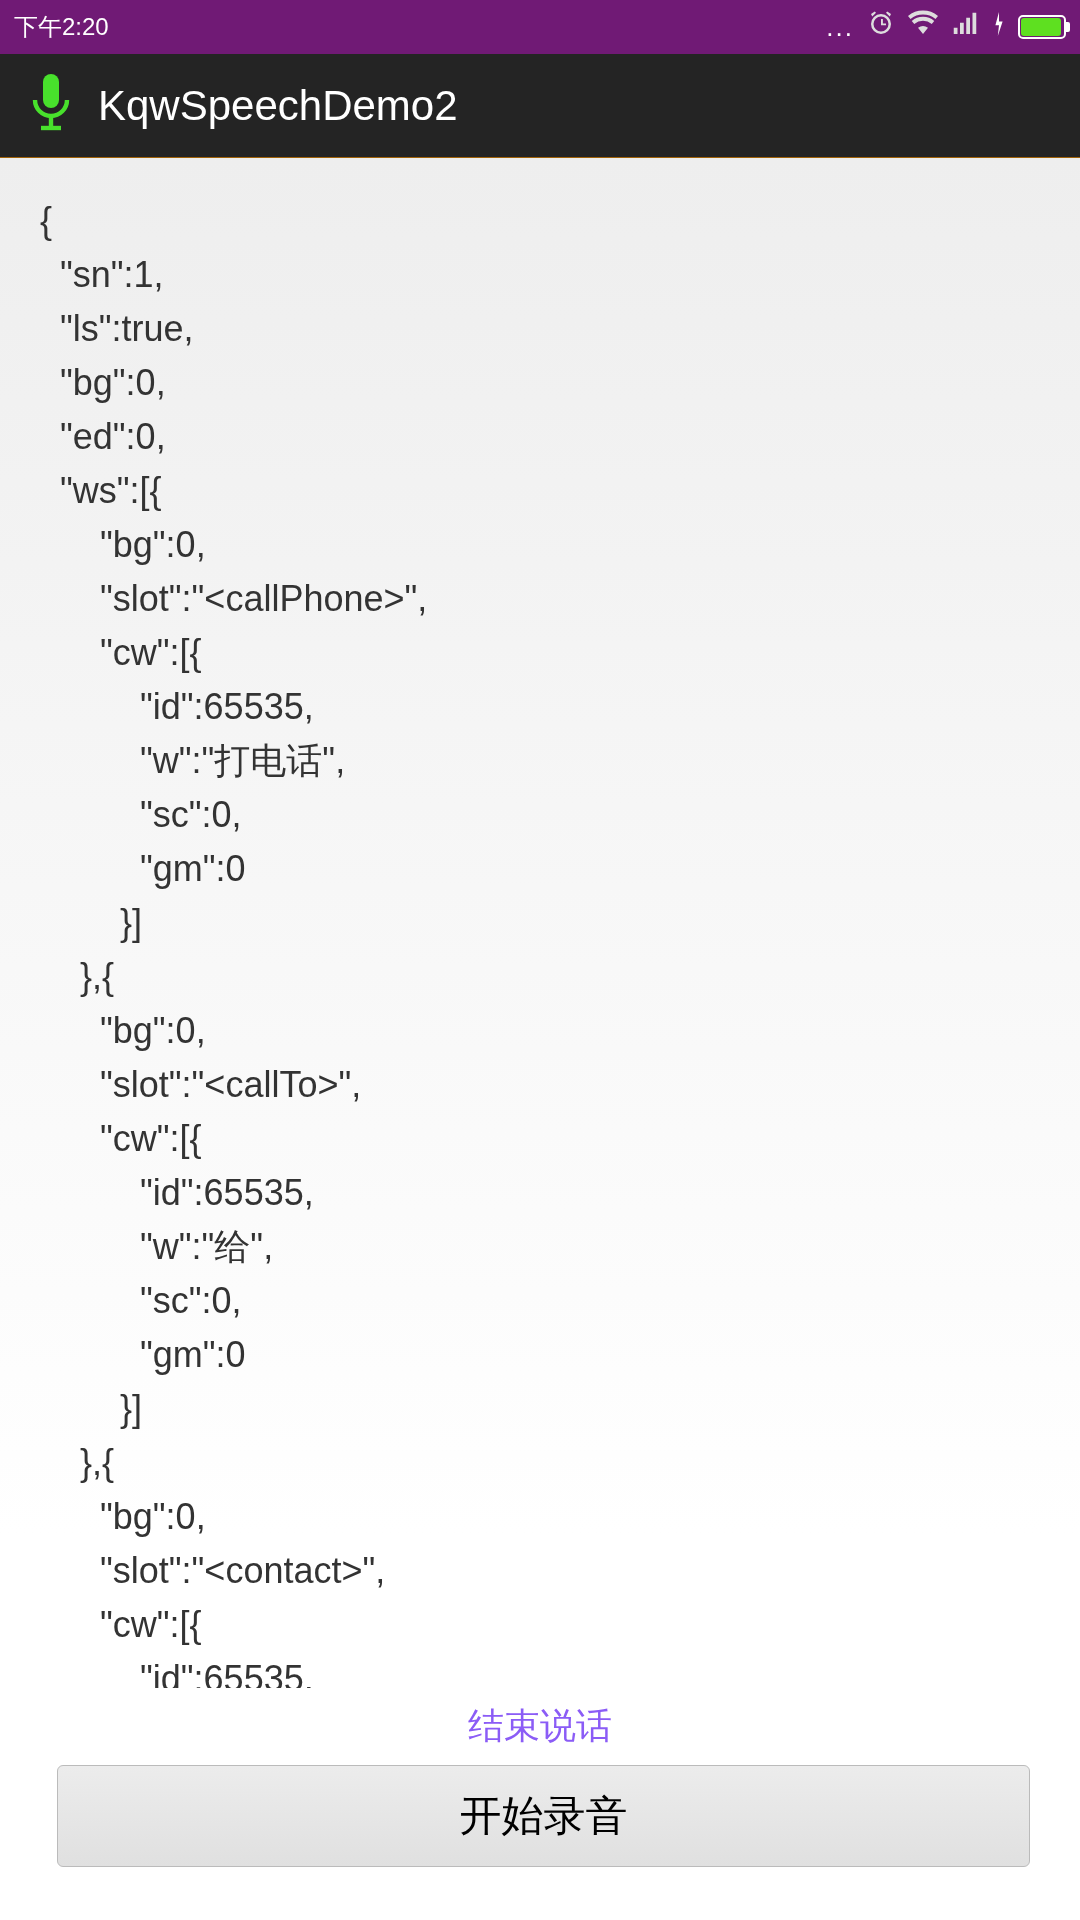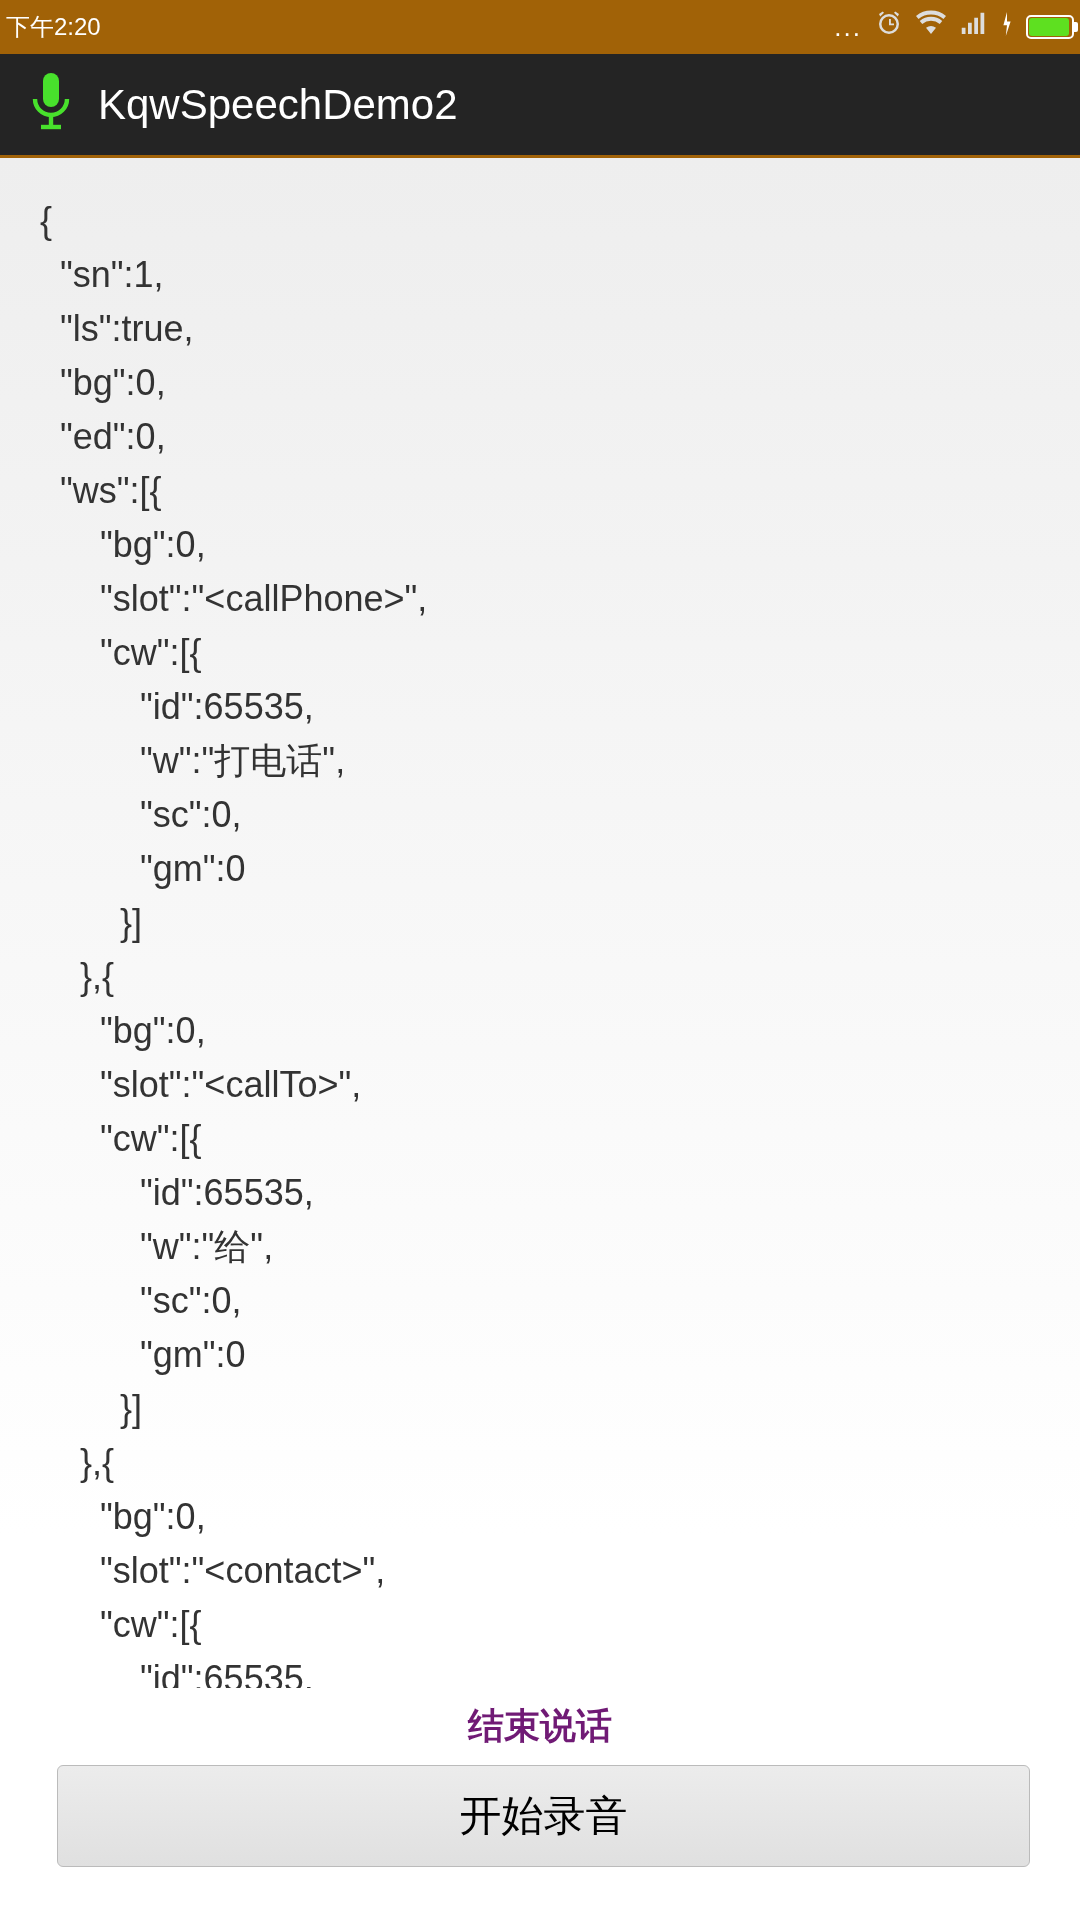--- a/index.html
+++ b/index.html
@@ -9,25 +9,25 @@
     }
     body {
       width: 1080px;
       height: 1920px;
       font-family: -apple-system, "Helvetica Neue", Arial, sans-serif;
       background: #fff;
       overflow: hidden;
     }
     .status-bar {
       height: 54px;
-      background: #a16207;
+      background: #701a75;
       color: #fff;
       display: flex;
       align-items: center;
-      padding: 0 6px;
+      padding: 0 14px;
       font-size: 24px;
     }
     .status-time {
       flex: 0 0 auto;
     }
     .status-spacer {
       flex: 1;
     }
     .status-icons {
       display: flex;
@@ -74,21 +74,21 @@
       background: #5EE020;
       border-radius: 3px;
     }
     .app-bar {
       height: 104px;
       background: #242424;
       display: flex;
       align-items: center;
       padding: 0 26px;
       gap: 22px;
-      border-bottom: 3px solid #a16207;
+      border-bottom: 1px solid #a16207;
     }
     .mic-icon svg {
       width: 50px;
       height: 60px;
     }
     .app-title {
       color: #fff;
       font-size: 42px;
       font-weight: 400;
     }
@@ -101,23 +101,22 @@
     .json-text {
       font-size: 36px;
       color: #333;
       line-height: 1.5;
       white-space: pre;
       font-family: -apple-system, "Helvetica Neue", Arial, sans-serif;
     }
     .status-text {
       text-align: center;
       font-size: 36px;
-      color: #701a75;
+      color: #8b5cf6;
       padding: 14px 0;
-      font-weight: bold;
     }
     .button-area {
       padding: 0 50px 50px 50px;
       margin-left: 7px;
     }
     .record-button {
       width: 100%;
       height: 102px;
       background: linear-gradient(to bottom, #ececec, #e0e0e0);
       border: 1px solid #bbbbbb;

